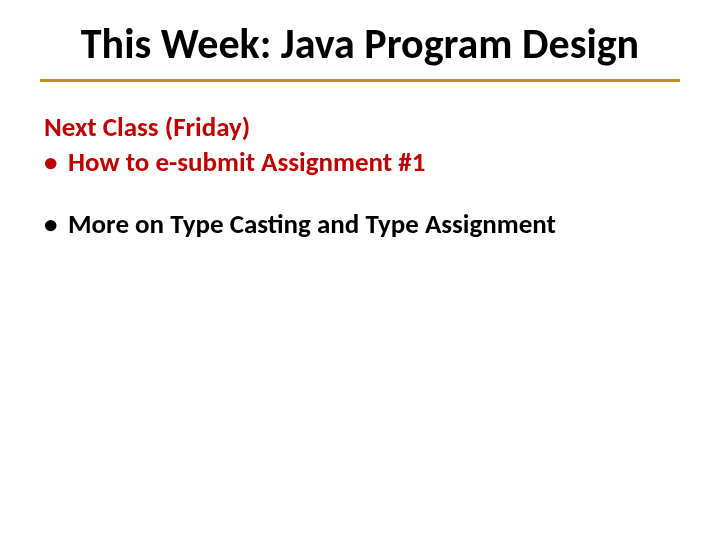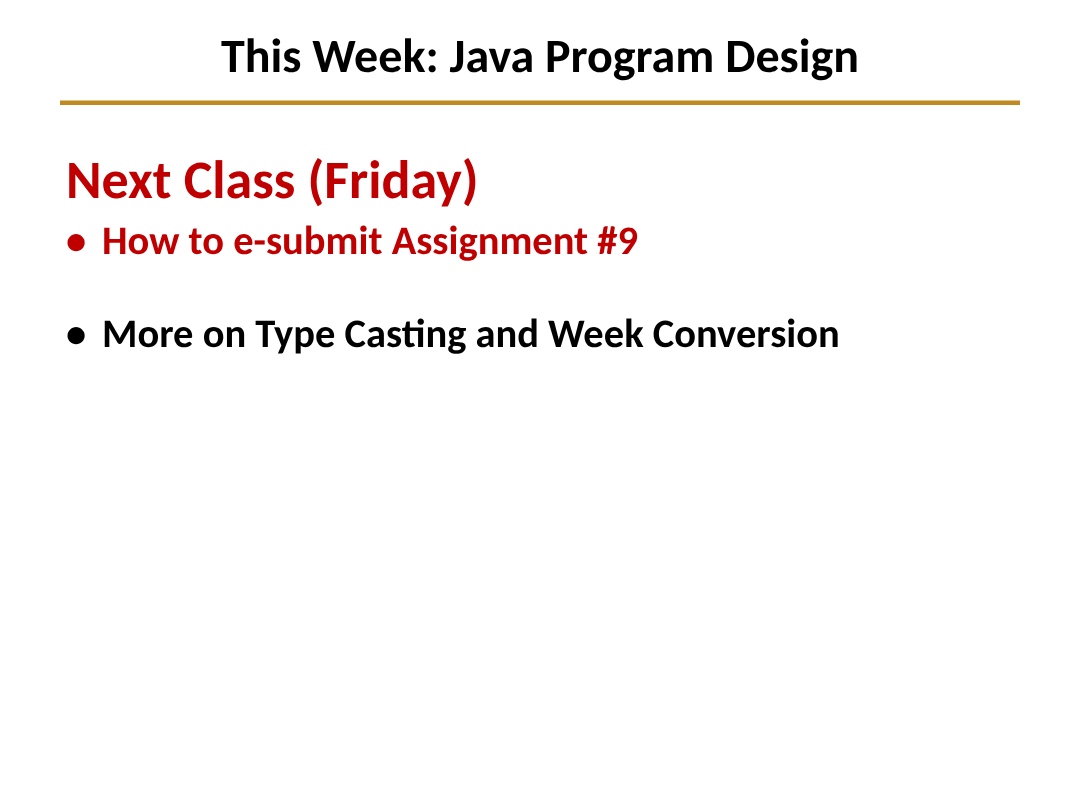--- a/index.html
+++ b/index.html
@@ -9,34 +9,34 @@
     }
     body {
       width: 720px;
       height: 540px;
       background: #ffffff;
       font-family: Calibri, "Segoe UI", Arial, sans-serif;
       padding: 18px 40px 0 40px;
       overflow: hidden;
     }
     .title {
-      font-size: 32px;
+      font-size: 42px;
       font-weight: 700;
       color: #000;
       text-align: center;
       padding-bottom: 10px;
       border-bottom: 3px solid #c08a20;
       margin: 0 auto 28px auto;
     }
     .section {
       margin-bottom: 28px;
       padding-left: 4px;
     }
     .section-heading {
-      font-size: 36px;
+      font-size: 27px;
       font-weight: 700;
       color: #000;
       margin-bottom: 2px;
     }
     .section-red .section-heading {
       color: #c00000;
     }
     .bullet-list {
       list-style: none;
       padding: 0;
@@ -59,21 +59,21 @@
     }
   </style>
 </head>
 <body>
 
 <h1 class="title">This Week: Java Program Design</h1>
 
 <div class="section section-red">
   <div class="section-heading">Next Class (Friday)</div>
   <ul class="bullet-list">
-    <li class="bullet-item"><span class="bullet">•</span><span>How to e-submit Assignment #9</span></li>
+    <li class="bullet-item"><span class="bullet">•</span><span>How to e-submit Assignment #1</span></li>
   </ul>
 </div>
 
 <div class="section section-black">
   <ul class="bullet-list">
-    <li class="bullet-item"><span class="bullet">•</span><span>More on Type Casting and Week Conversion</span></li>
+    <li class="bullet-item"><span class="bullet">•</span><span>More on Type Casting and Type Assignment</span></li>
   </ul>
 </div>
 
 </body></html>

